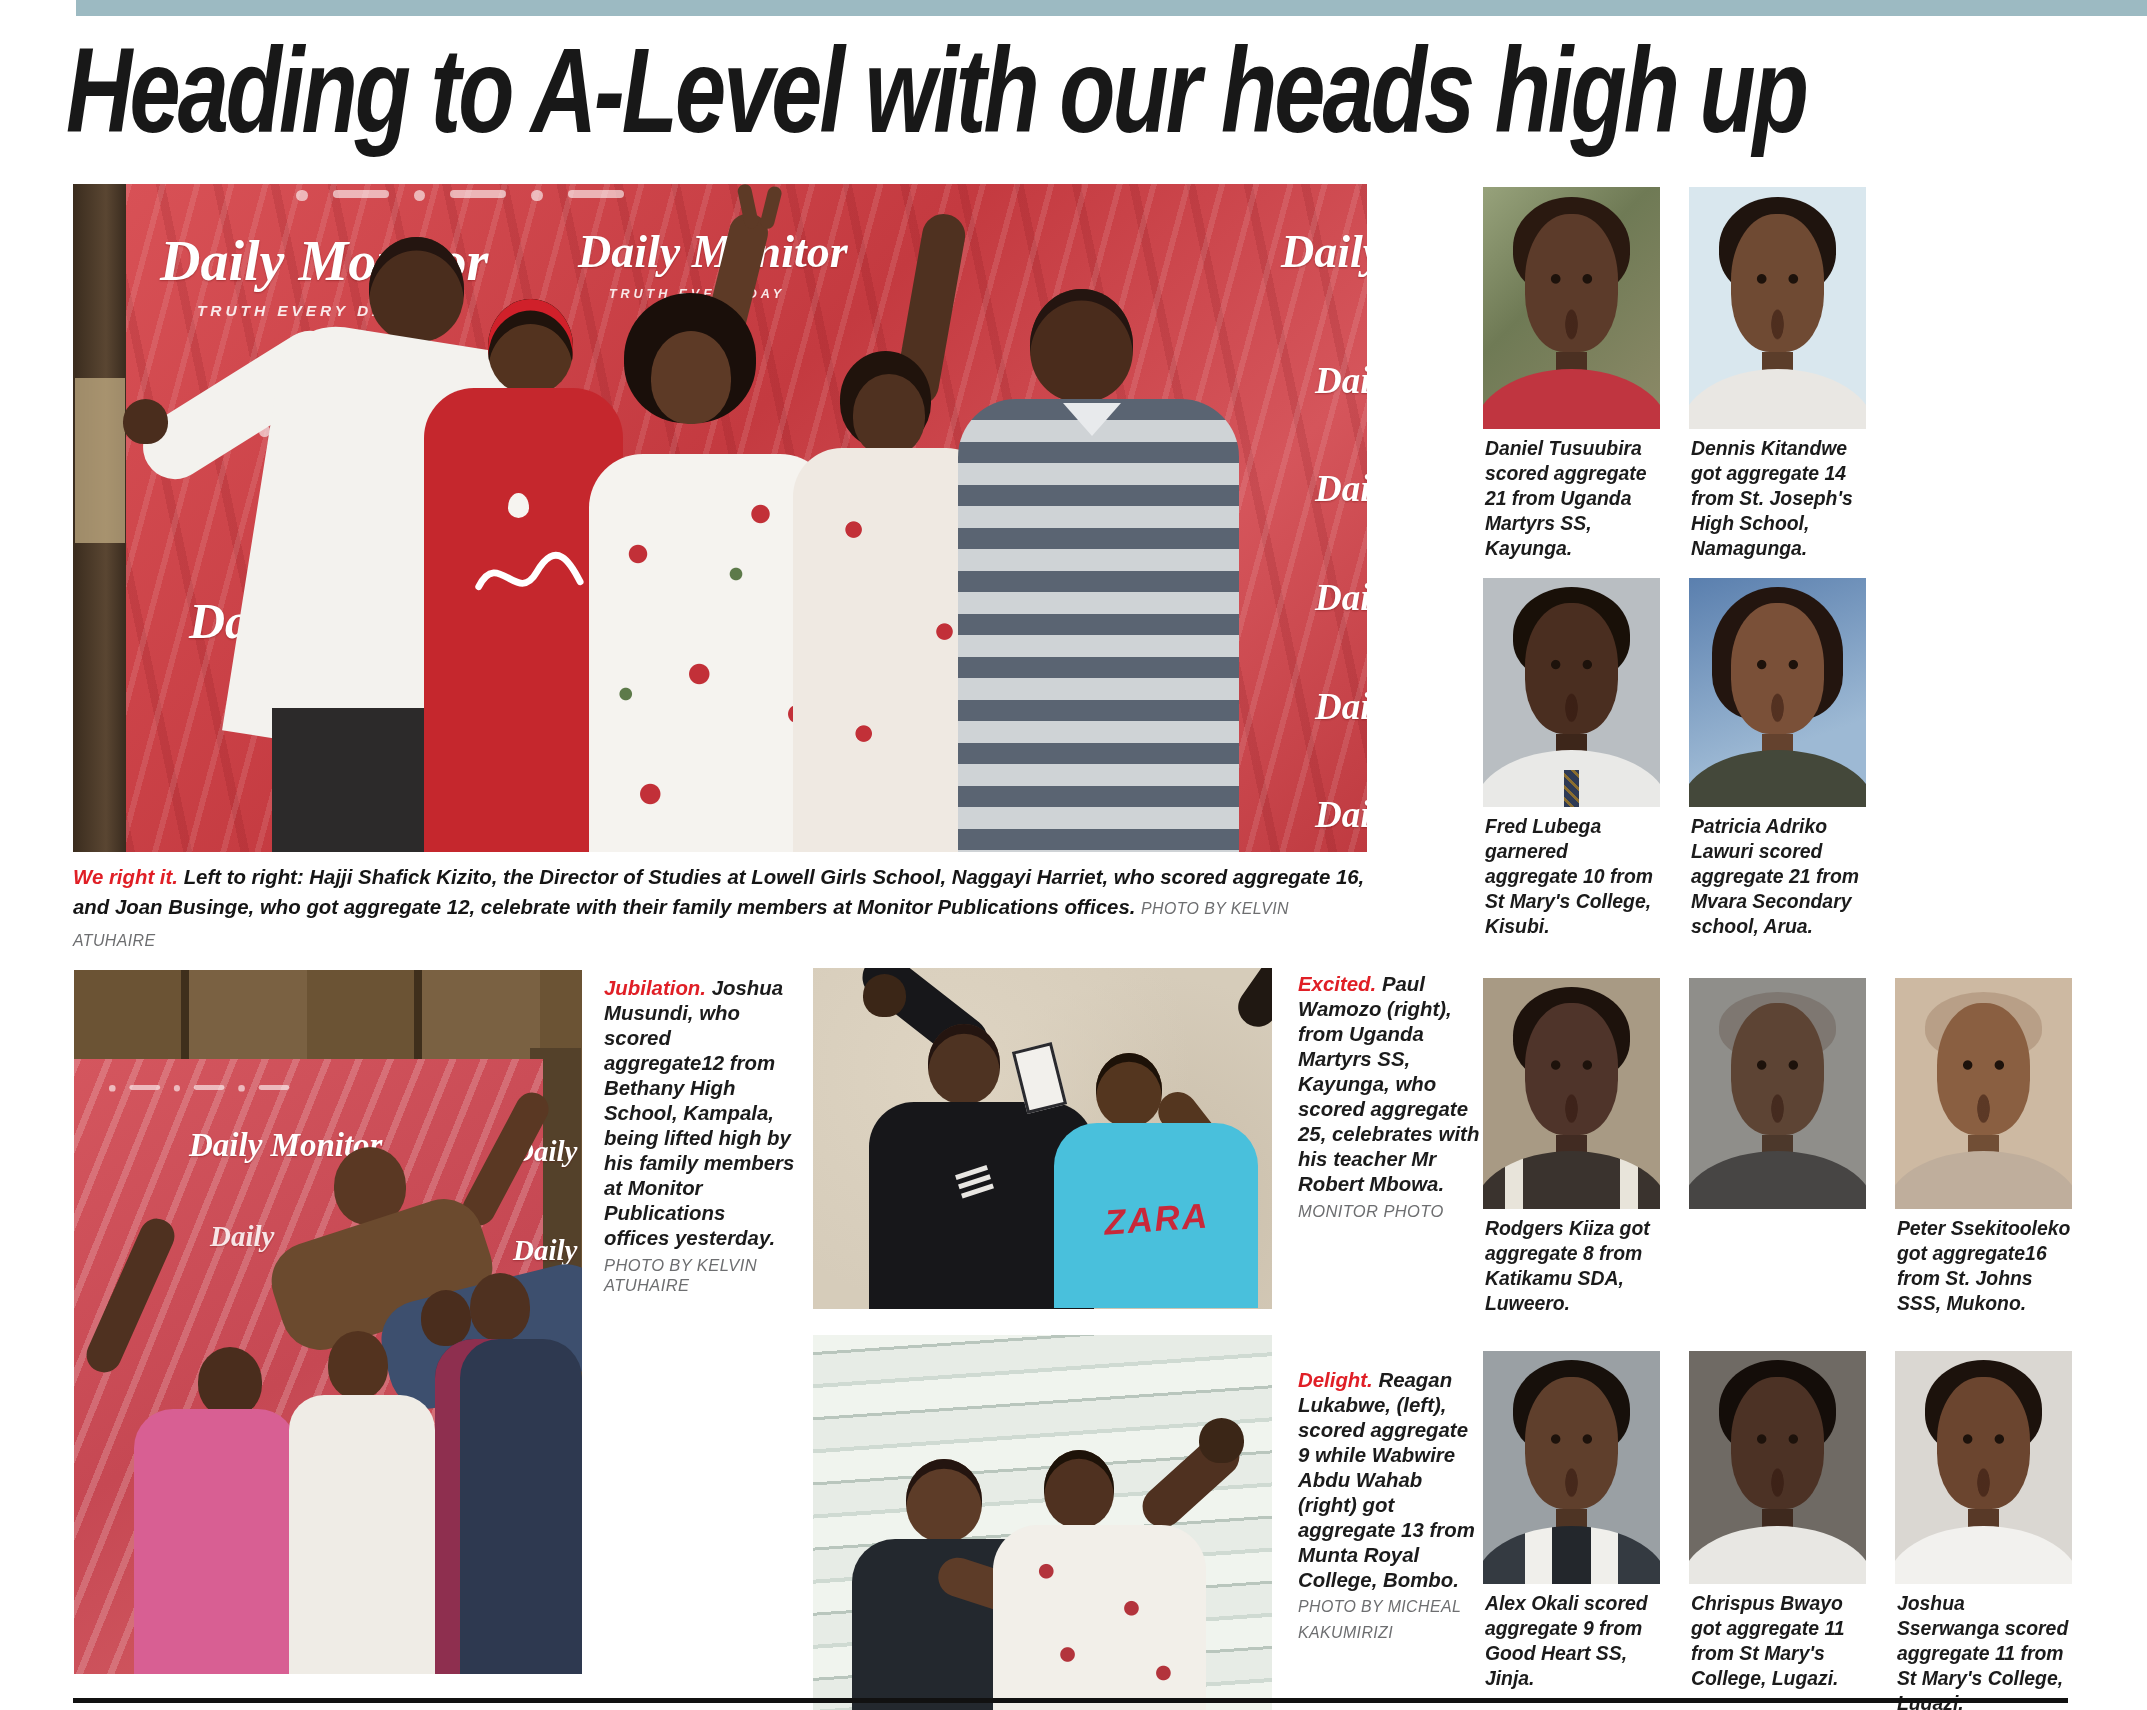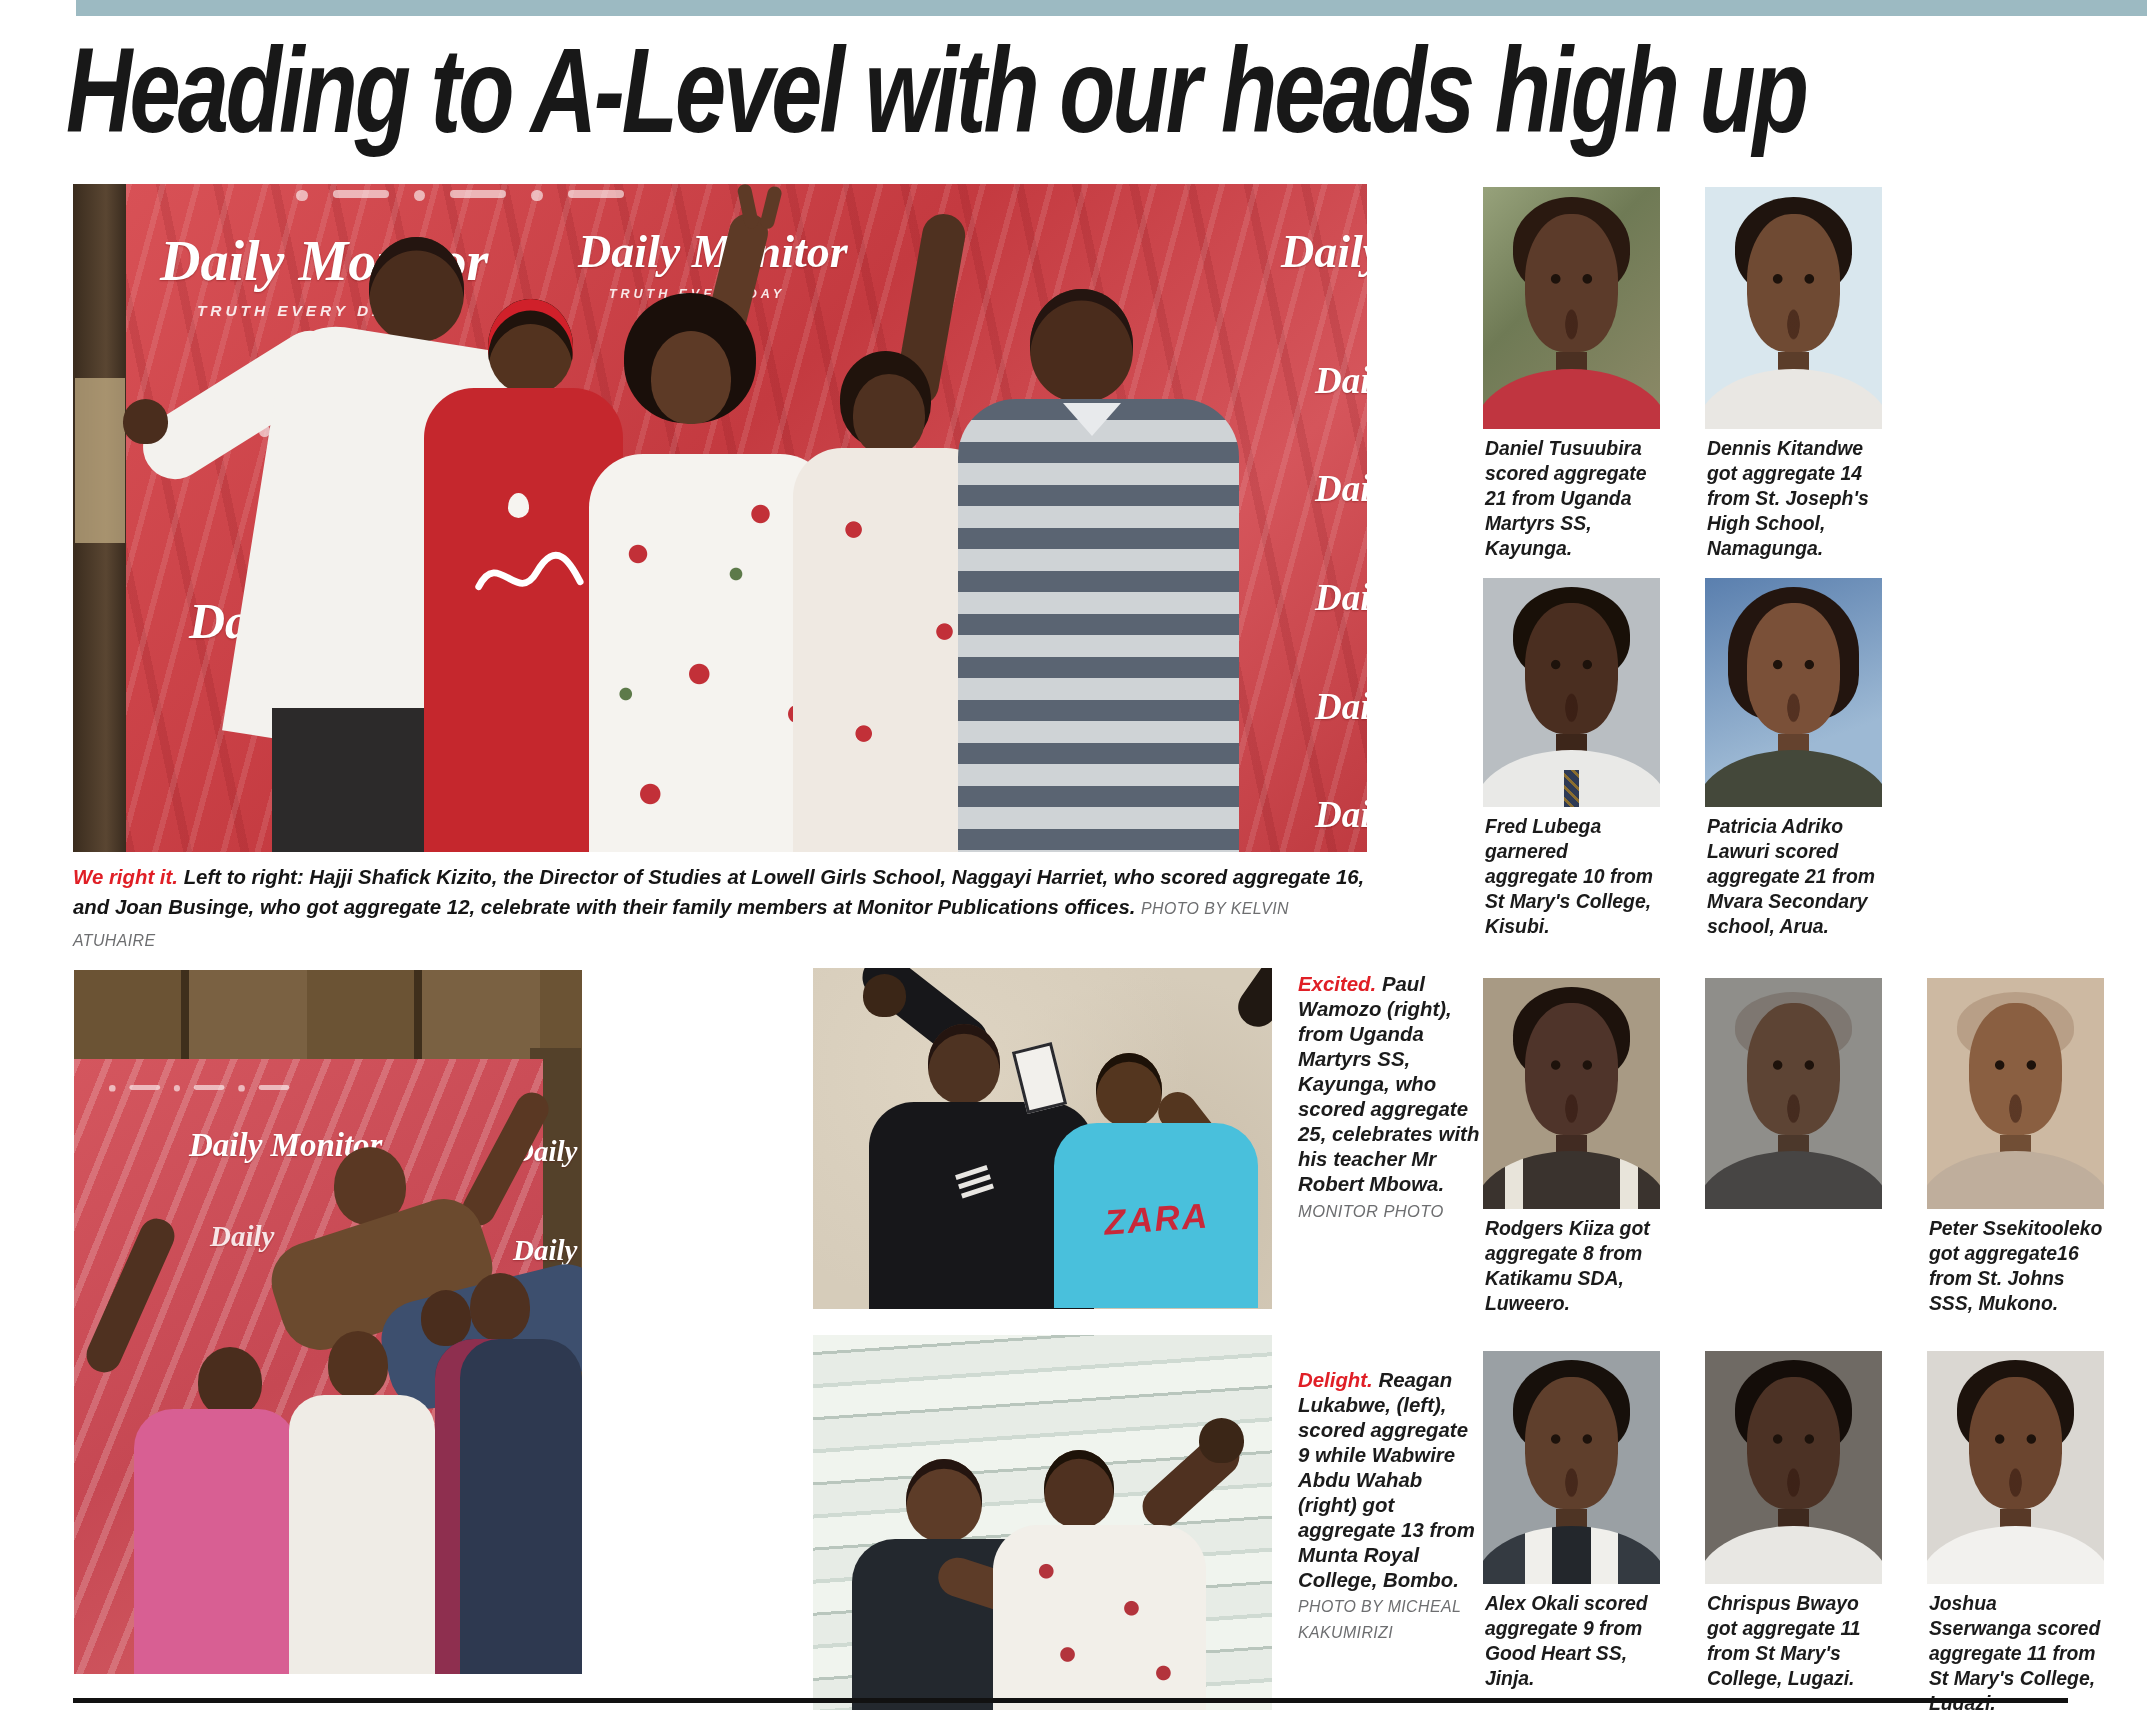--- a/index.html
+++ b/index.html
@@ -39,21 +39,21 @@
                 font-weight:bold;color:#151515;}
   .lead-red{color:#e01f26;}
 
   
   .side-cap{position:absolute;margin:0;font-size:20.4px;line-height:25px;font-weight:bold;color:#1b1b1b;}
   .side-cap .credit{display:block;margin-top:3.9px;color:#6d6e70;font-weight:normal;font-size:16.5px;
                     line-height:20.4px;letter-spacing:0.4px;}
 
   
   .prow{position:absolute;left:1483px;width:589px;display:grid;grid-template-columns:repeat(3,177px);
-        column-gap:45px;}
+        column-gap:29px;}
   .pphoto{position:relative;width:177px;overflow:hidden;background:var(--bg,#ddd);}
   .r1 .pphoto{height:242px;} .r2 .pphoto{height:229px;} .r3 .pphoto{height:231px;} .r4 .pphoto{height:233px;}
   .pphoto .hair{position:absolute;left:17%;top:4%;width:66%;height:42%;background:var(--hair,#201510);
                 border-radius:50% 50% 44% 44%;}
   .pphoto.hairbig .hair{height:58%;width:74%;left:13%;border-radius:50% 50% 34% 34%;}
   .pphoto.bald .hair{top:6%;height:30%;opacity:.25;}
   .pphoto .face{position:absolute;left:24%;top:11%;width:52%;height:57%;
       background:
         radial-gradient(circle at 33% 47%, #1d120b 4.5%, rgba(0,0,0,0) 5.5%),
         radial-gradient(circle at 67% 47%, #1d120b 4.5%, rgba(0,0,0,0) 5.5%),
@@ -234,20 +234,25 @@
          border-radius:39px 39px 0 0;"></div>
     <div class="blob head" style="left:254px;top:361px;width:60px;height:68px;background:#53331f;"></div>
     <div class="blob" style="left:215px;top:425px;width:146px;height:279px;background:#efece6;
          border-radius:35px 35px 0 0;"></div>
     <div class="blob head" style="left:347px;top:320px;width:50px;height:56px;background:#4a2d1d;"></div>
     <div class="blob head" style="left:396px;top:303px;width:60px;height:68px;background:#4f3120;"></div>
     <div class="blob" style="left:361px;top:369px;width:147px;height:336px;background:#2e3950;
          border-radius:39px 39px 0 0;box-shadow:inset 25px 0 0 #8e2f4f;"></div>
   </figure>
 
+  <div class="side-cap" style="left:604px;top:976px;width:191px;">
+    <span class="lead-red">Jubilation.</span>
+    <span>Joshua Musundi, who scored aggregate12 from Bethany High School, Kampala, being lifted high by his family members at Monitor Publications offices yesterday.</span>
+    <span class="credit">PHOTO BY KELVIN ATUHAIRE</span>
+  </div>
 
   <figure class="photo" style="left:813px;top:968px;width:459px;height:341px;
           background:radial-gradient(circle at 30% 30%, #ded4c2, rgba(0,0,0,0) 60%),
                      radial-gradient(circle at 75% 70%, #c9bda9, rgba(0,0,0,0) 55%),#d6ccba;">
     <div class="blob" style="left:39px;top:17.5px;width:146px;height:45px;background:#17171a;
          border-radius:22px;transform:rotate(38deg);"></div>
     <div class="blob head" style="left:50px;top:5.8px;width:43px;height:43px;background:#3b2617;"></div>
     <div class="blob head" style="left:115px;top:56px;width:72px;height:80px;background:#4e3322;
          box-shadow:inset 0 9.7px 0 #241510;"></div>
     <div class="blob" style="left:56px;top:134px;width:225px;height:207px;background:#17171a;

